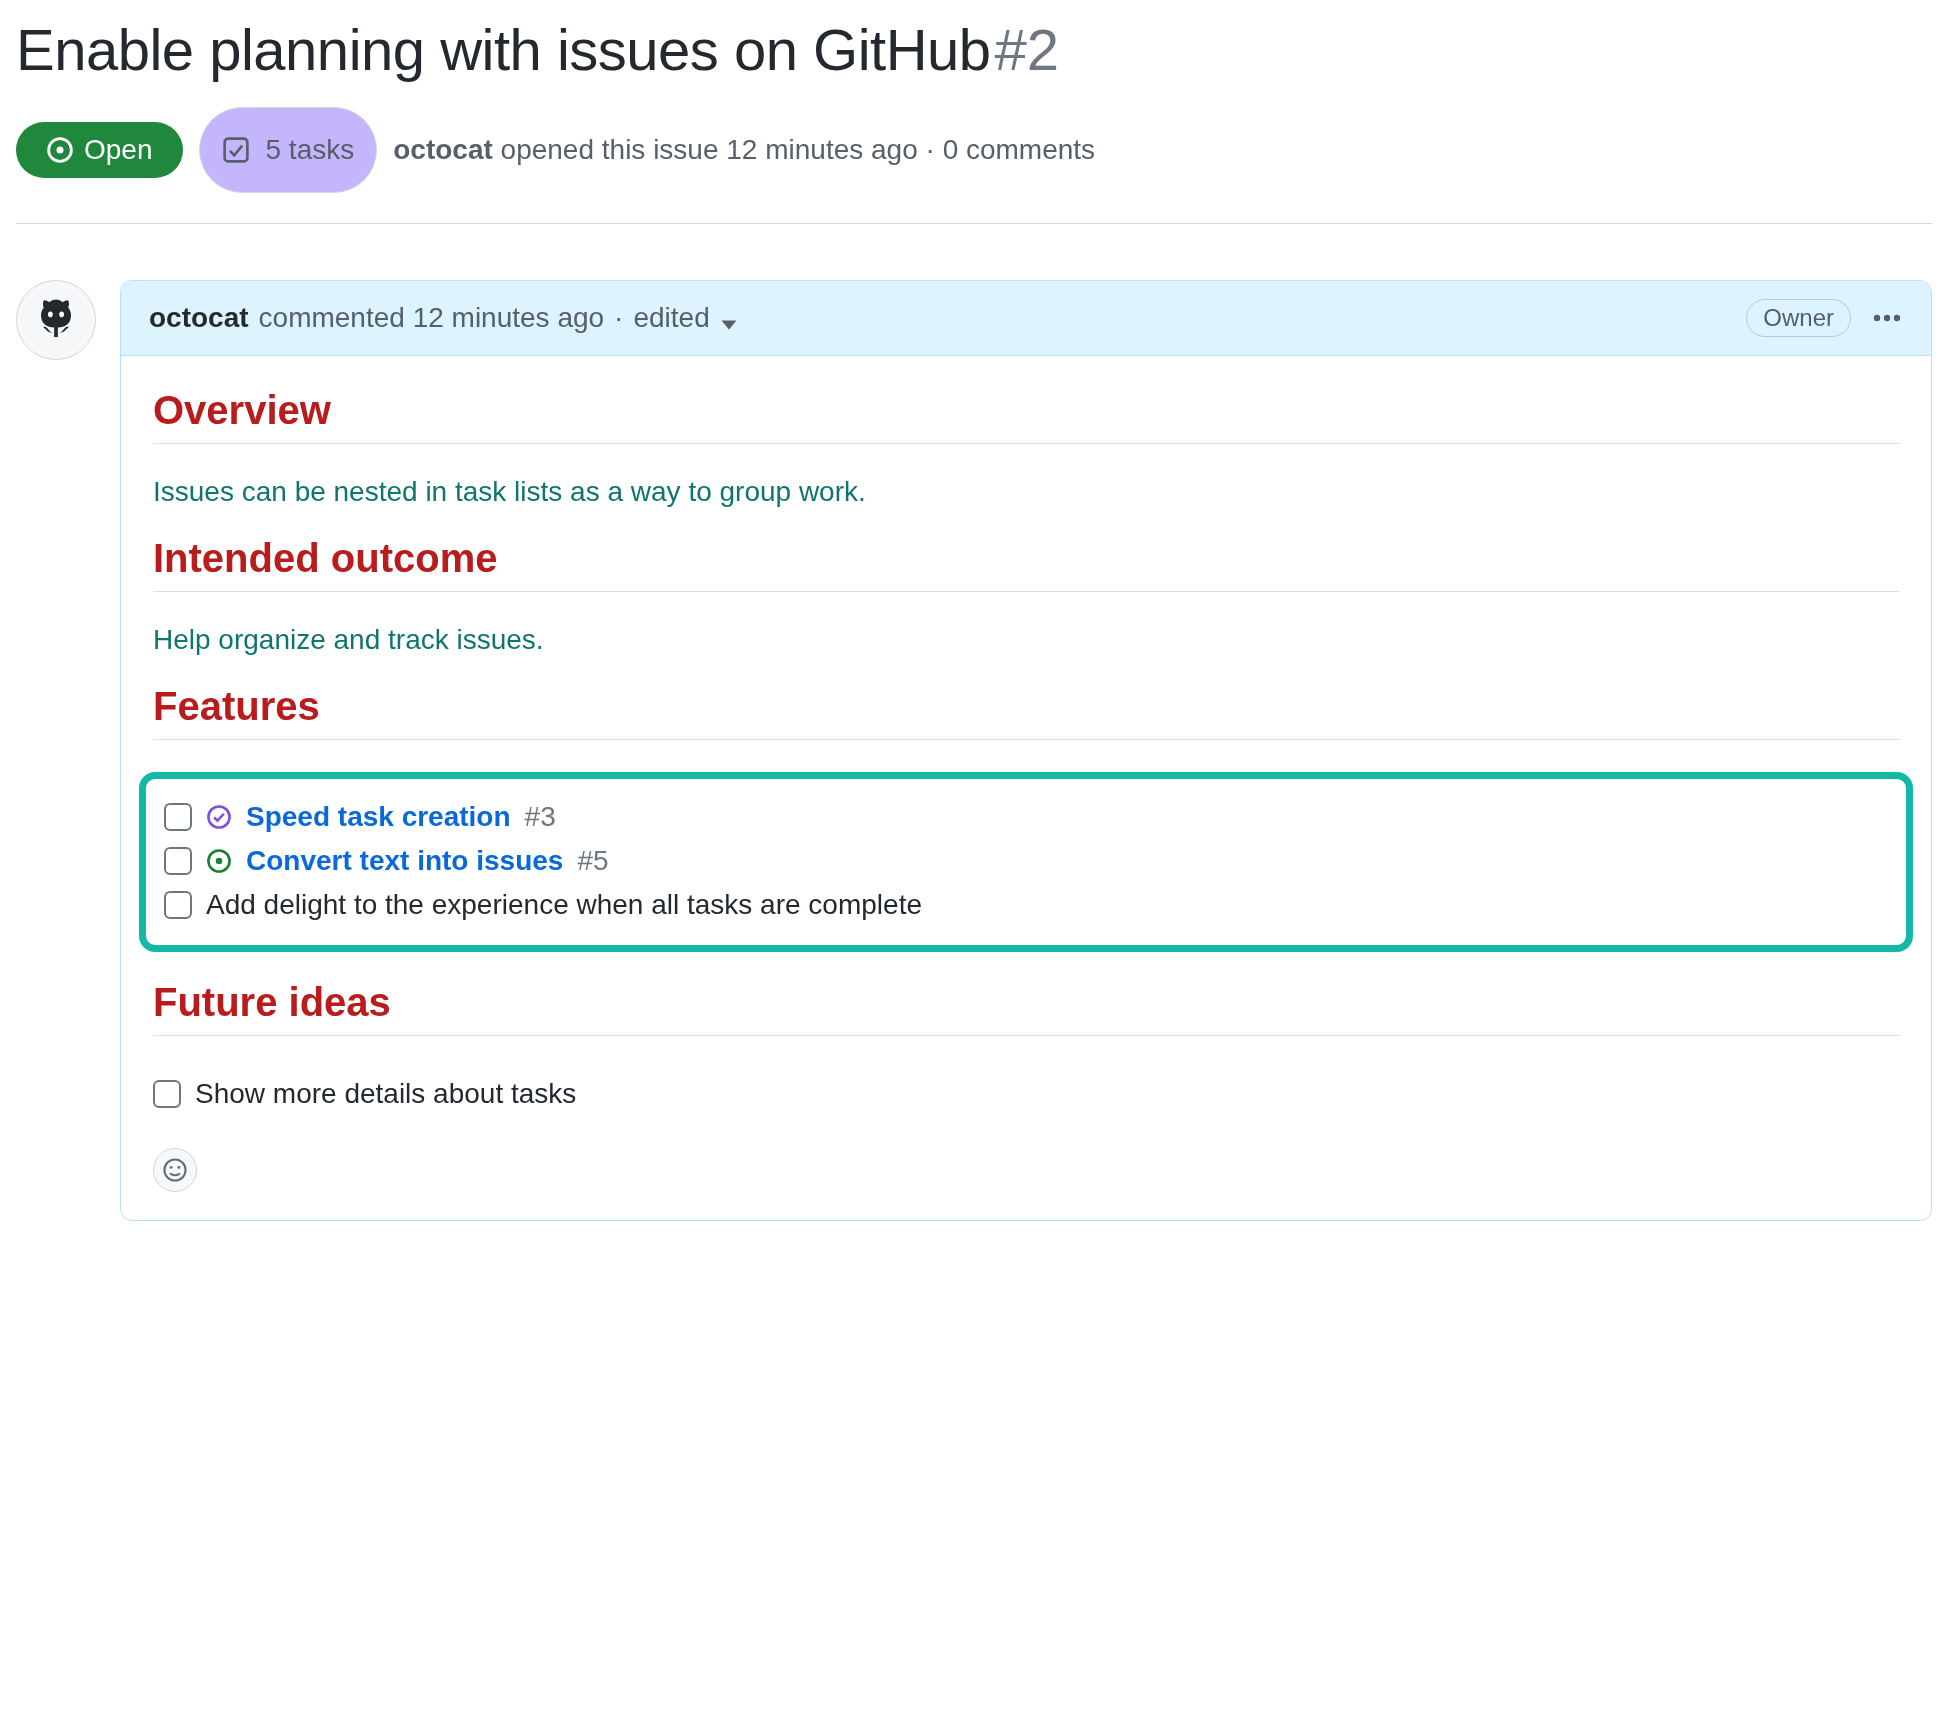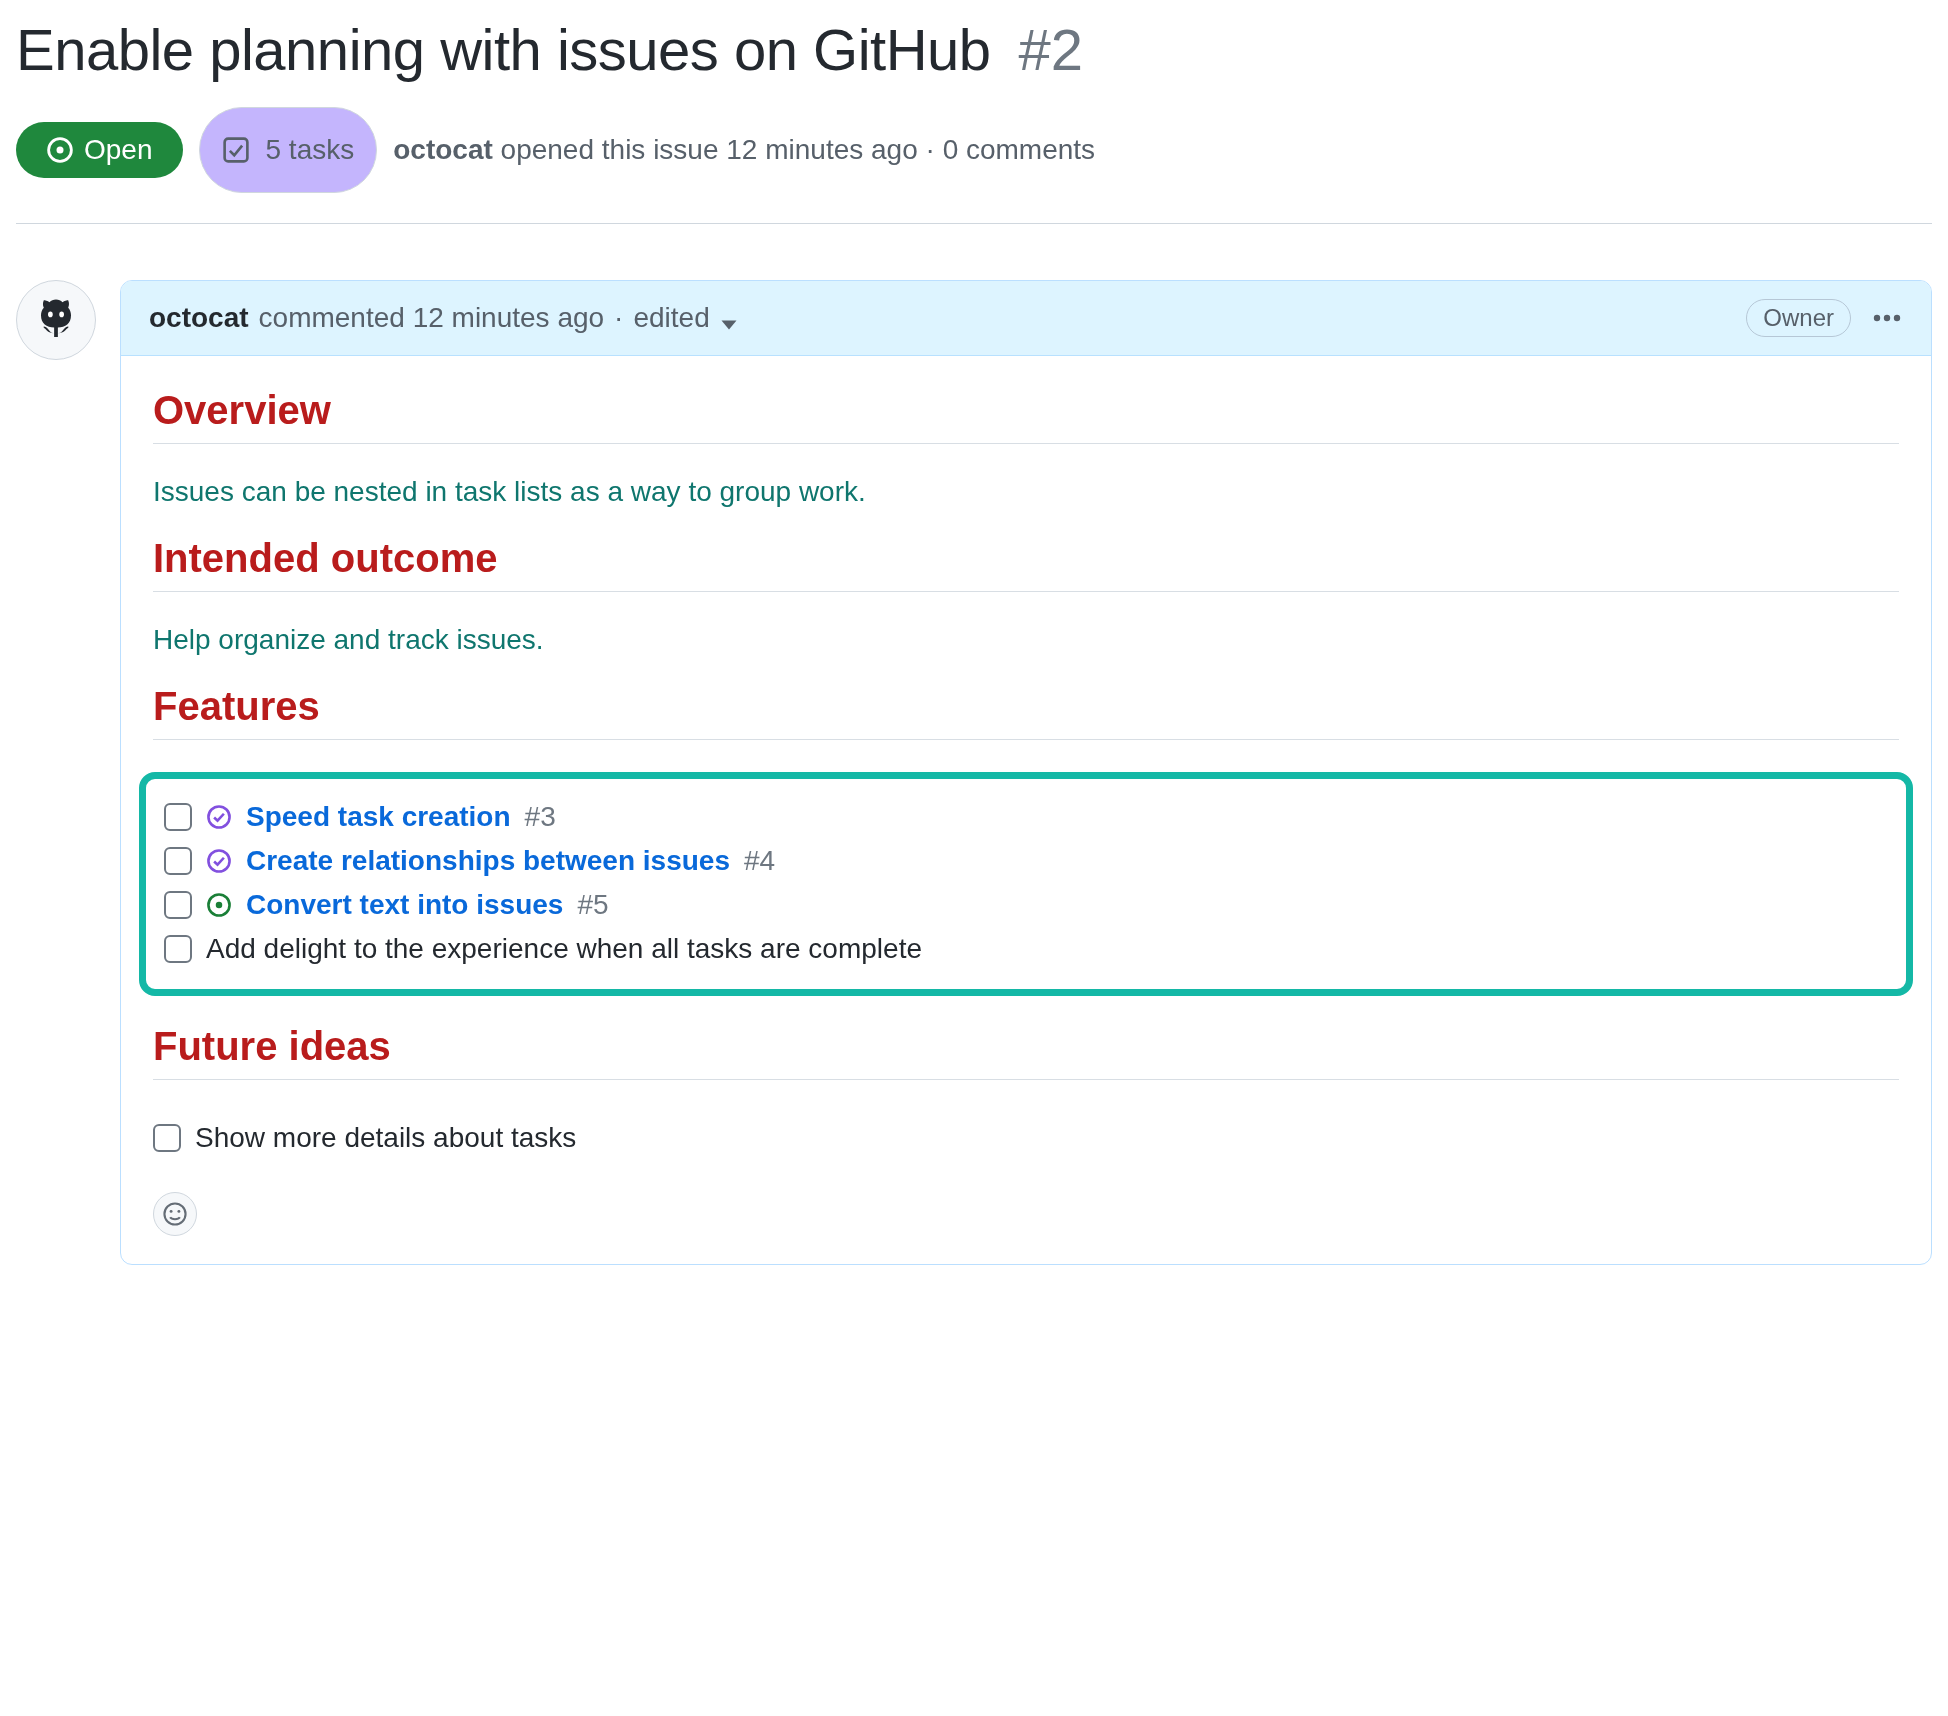--- a/index.html
+++ b/index.html
@@ -3,21 +3,21 @@
 <meta charset="utf-8">
 <style>
   * { box-sizing: border-box; margin: 0; padding: 0; }
   body {
     font-family: -apple-system, BlinkMacSystemFont, "Segoe UI", Helvetica, Arial, sans-serif;
     background: #fff;
     color: #24292f;
     padding: 16px 16px 0 16px;
     font-size: 28px;
   }
-  .header-row { display: flex; align-items: center; flex-wrap: wrap; gap: 28px; }
+  .header-row { display: flex; align-items: center; flex-wrap: wrap; gap: 4px; }
   .issue-title { font-size: 58px; font-weight: 400; color: #24292f; letter-spacing: -0.5px; }
   .issue-number { font-size: 58px; font-weight: 300; color: #6e7781; }
   .meta-row { display: flex; align-items: center; gap: 16px; margin-top: 24px; flex-wrap: wrap; padding-bottom: 30px; border-bottom: 1px solid #d0d7de; }
   .state-badge {
     display: inline-flex; align-items: center; gap: 10px;
     background: #1f883d; color: #fff; font-weight: 500;
     padding: 12px 30px; border-radius: 9999px; font-size: 28px; justify-content: space-between;
   }
   .state-badge svg { width: 28px; height: 28px; }
   .tasks-badge {
@@ -174,29 +174,20 @@
             <span class="task-checkbox"></span>
             <svg class="status-circle" viewBox="0 0 16 16" fill="none" stroke="#8250df" stroke-width="1.6">
               <circle cx="8" cy="8" r="6.5"></circle>
               <path d="M5 8.3 L7.1 10.3 L11 6"></path>
             </svg>
             <span class="link-text">Speed task creation</span> 
             <span class="ref-num">#3</span>
           </li>
           <li class="task-item">
             <span class="task-checkbox"></span>
-            <svg class="status-circle" viewBox="0 0 16 16" fill="none" stroke="#8250df" stroke-width="1.6">
-              <circle cx="8" cy="8" r="6.5"></circle>
-              <path d="M5 8.3 L7.1 10.3 L11 6"></path>
-            </svg>
-            <span class="link-text">Create relationships between issues</span> 
-            <span class="ref-num">#4</span>
-          </li>
-          <li class="task-item">
-            <span class="task-checkbox"></span>
             <svg class="status-circle" viewBox="0 0 16 16" fill="none" stroke="#1a7f37" stroke-width="1.6">
               <circle cx="8" cy="8" r="6.5"></circle>
               <circle cx="8" cy="8" r="2" fill="#1a7f37" stroke="none"></circle>
             </svg>
             <span class="link-text">Convert text into issues</span> 
             <span class="ref-num">#5</span>
           </li>
           <li class="task-item">
             <span class="task-checkbox"></span>
             <span class="plain-text">Add delight to the experience when all tasks are complete</span>

